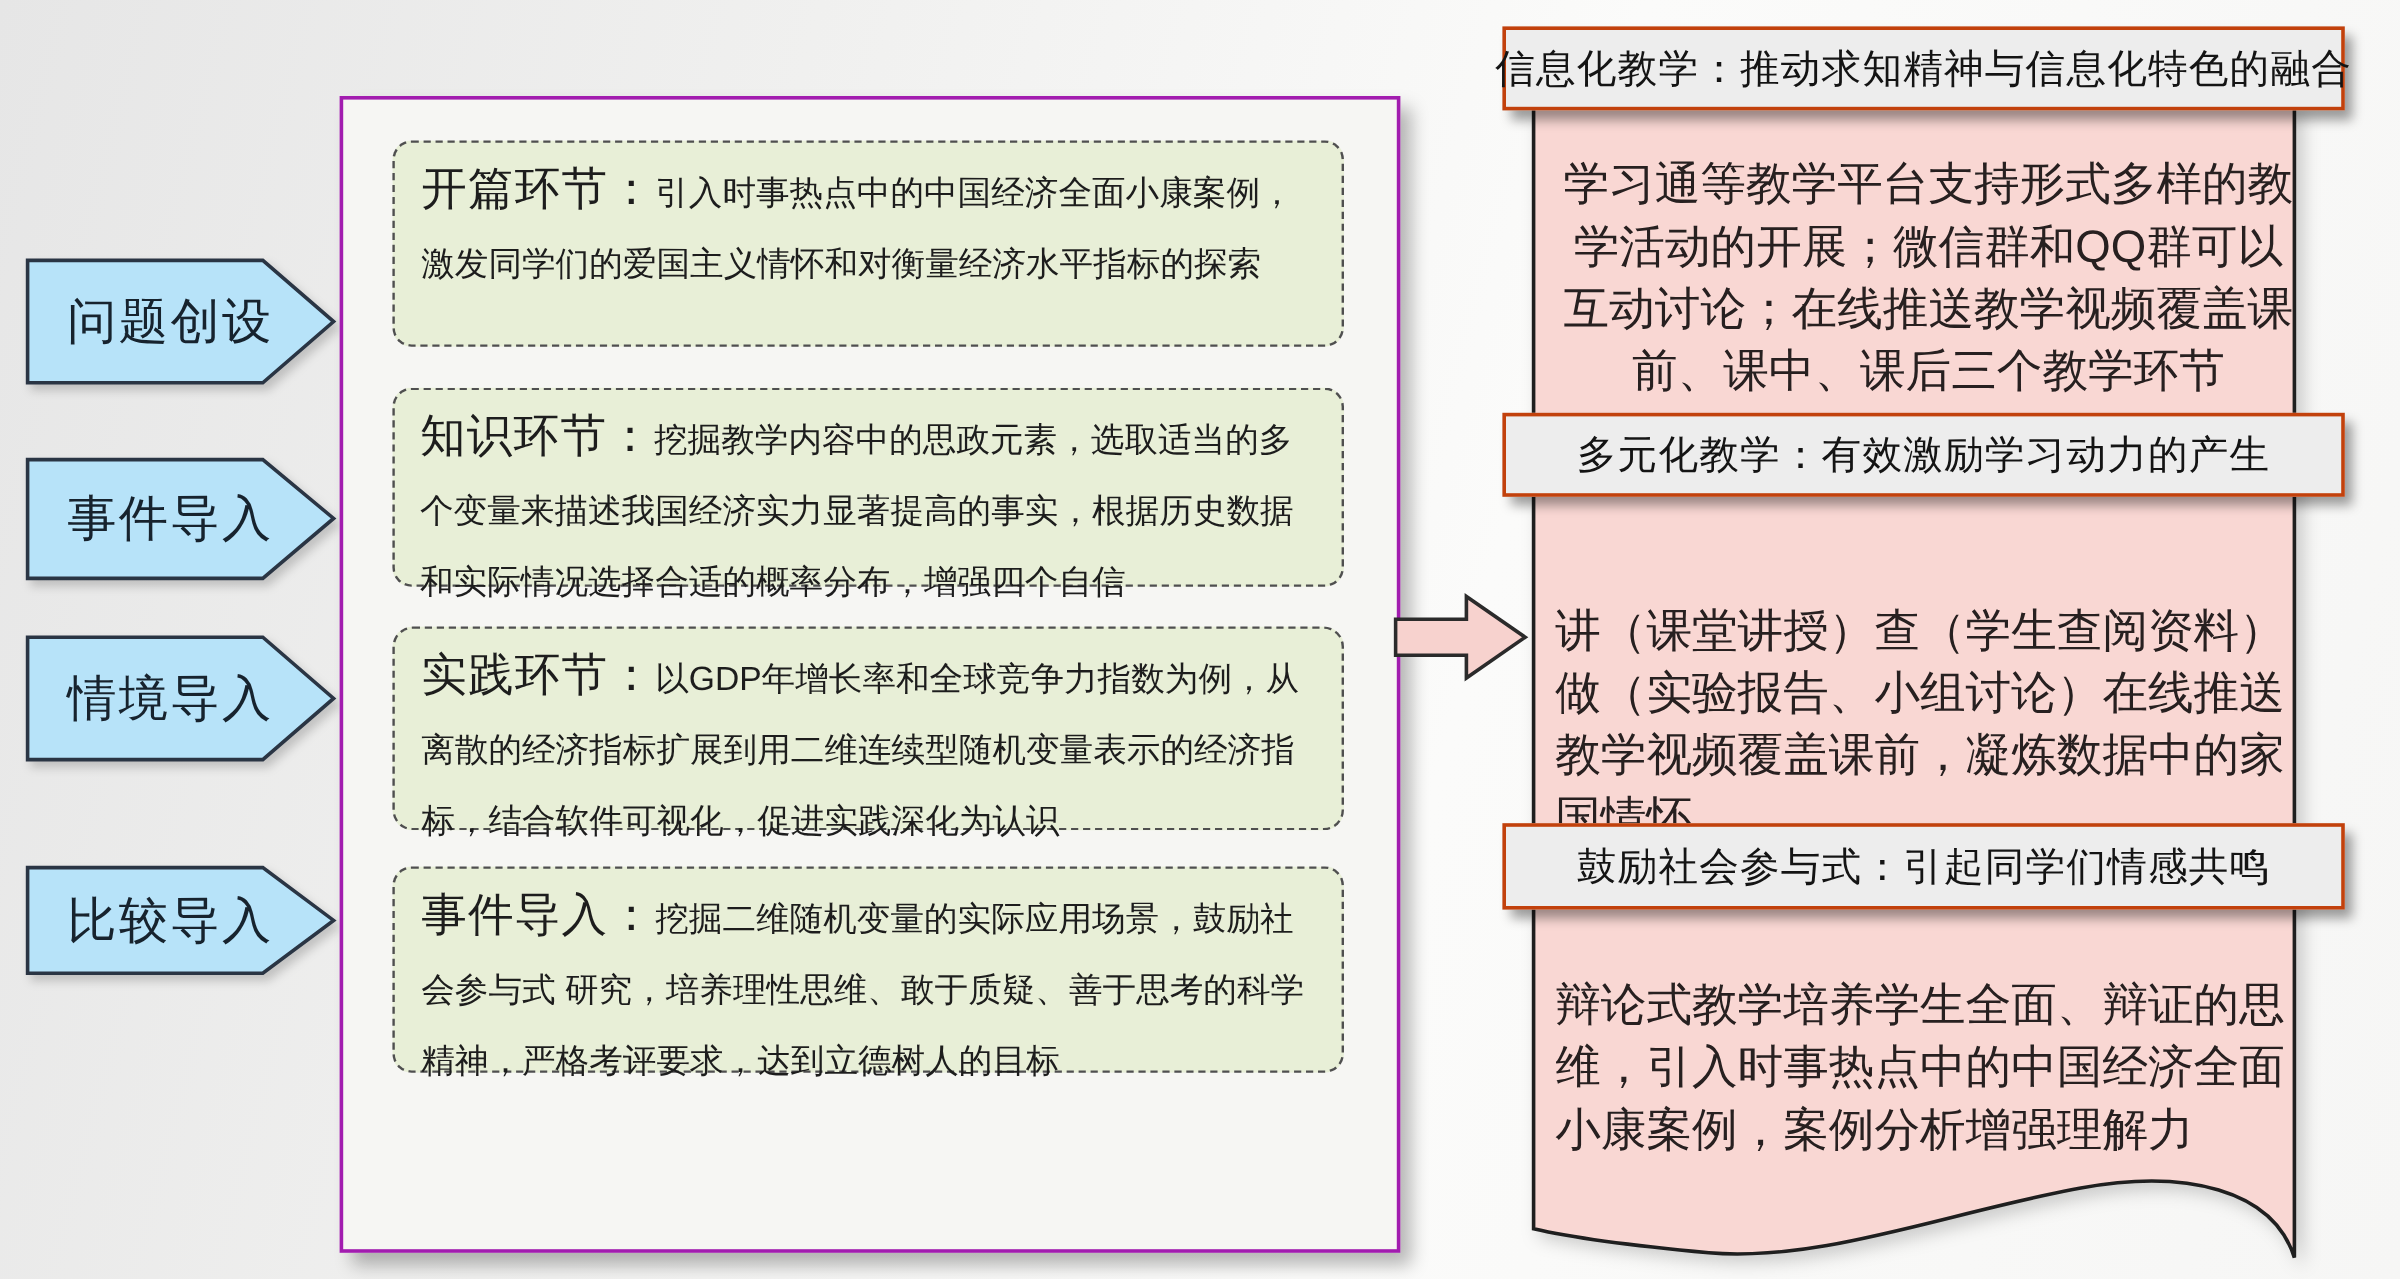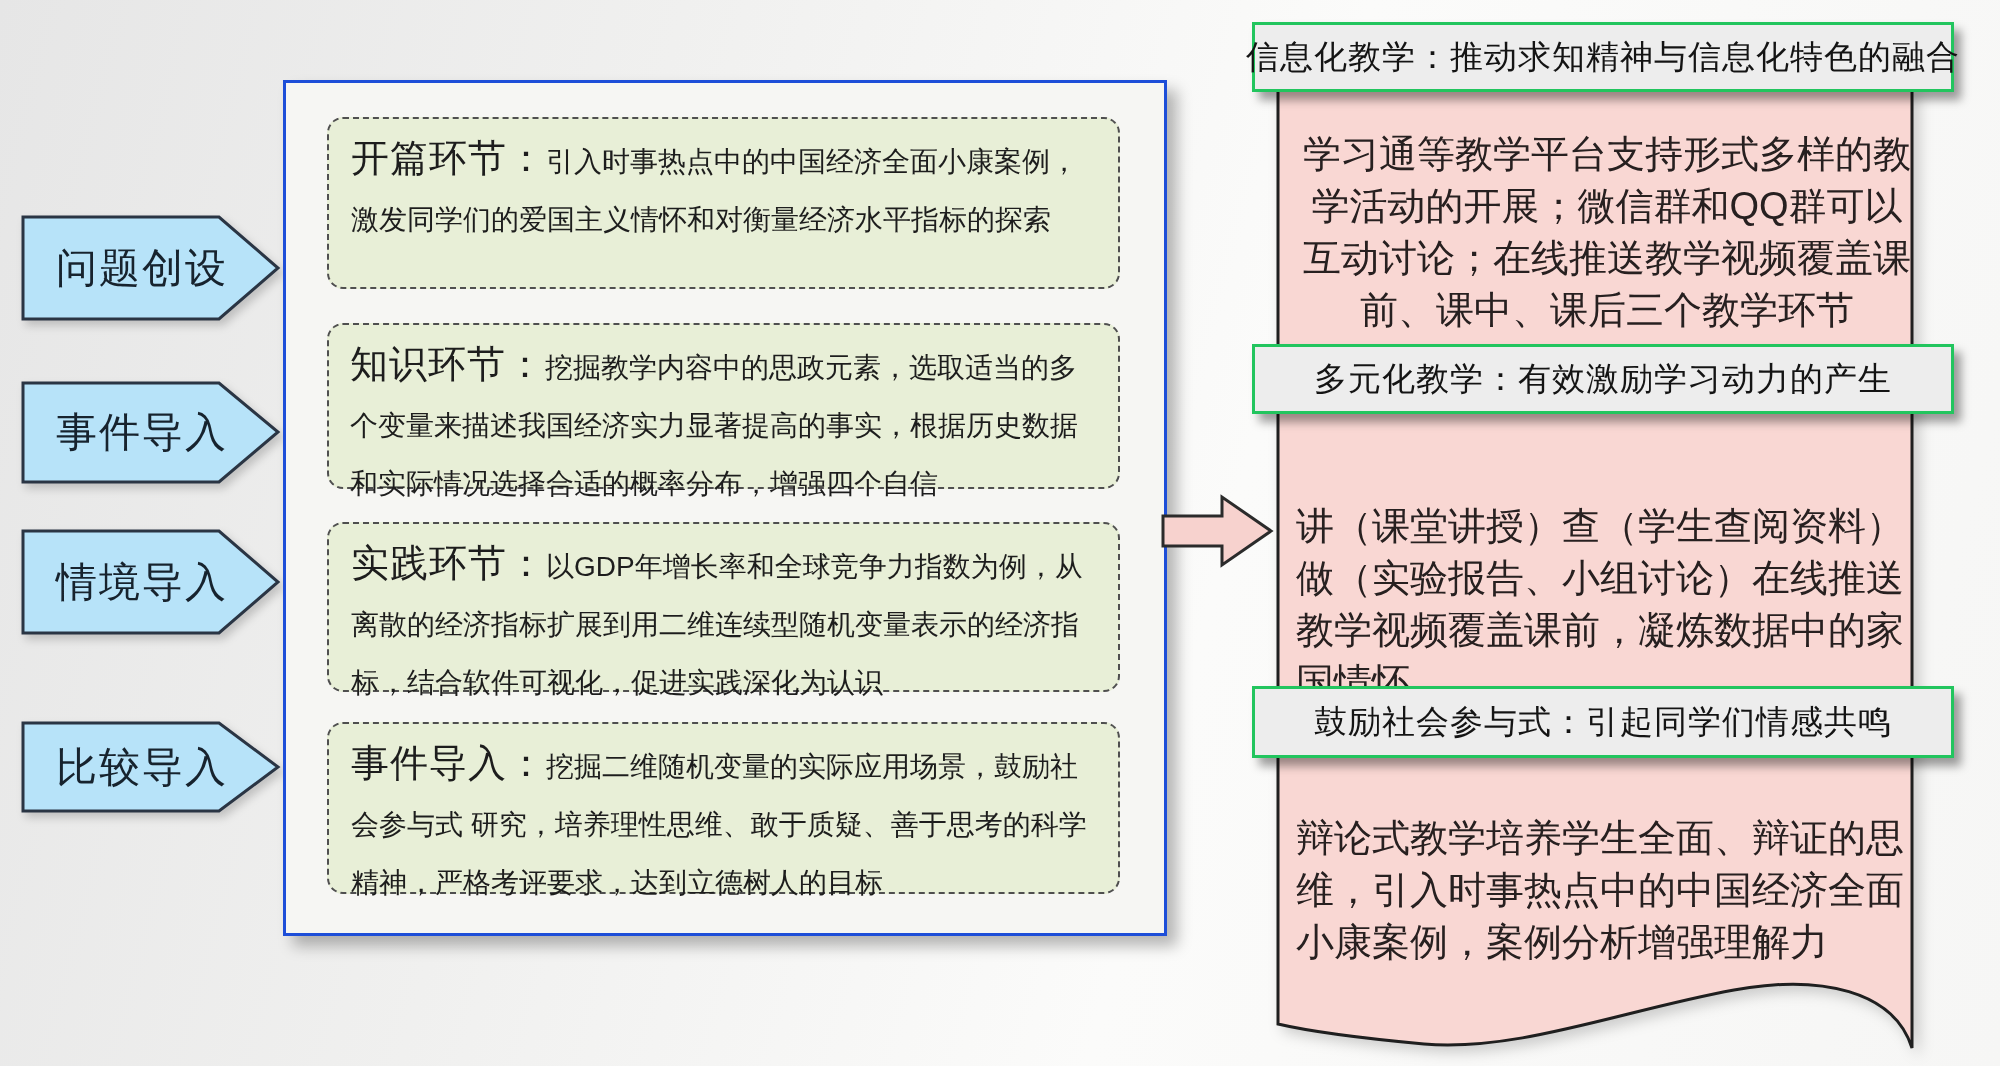--- a/index.html
+++ b/index.html
@@ -14,41 +14,41 @@
   .lead-arrow{position:absolute;left:20px;width:262px;}
   .lead-arrow svg{position:absolute;left:0;top:0;width:100%;height:100%;
     filter:drop-shadow(4px 5px 4px rgba(0,0,0,0.18));}
   .lead-arrow .lbl{
     position:absolute;left:36px;top:0;height:100%;display:flex;align-items:center;
     font-size:41px;color:#17232e;font-weight:500;letter-spacing:2px;white-space:nowrap;text-align:center;
   }
 
   
   .process-panel{
-    position:absolute;left:283px;top:80px;width:884px;height:856px;
-    background:#f6f6f3;border:3px solid #1d4ed8;
+    position:absolute;left:283px;top:80px;width:884px;height:964px;
+    background:#f6f6f3;border:3px solid #a21caf;
     box-shadow:10px 10px 14px rgba(0,0,0,0.28);
   }
   .stage-card{
     position:absolute;left:41px;width:793px;
     background:#e8efd7;border:2.5px dashed #4f4f4f;border-radius:16px;
     padding:12px 22px;color:#1d1d1d;line-height:54px;
   }
   .stage-card .stage-title{font-size:38px;font-weight:500;letter-spacing:1px;}
   .stage-card .stage-text{font-size:28px;}
 
   
   .flow-arrow{position:absolute;left:1161px;top:492px;width:114px;height:78px;}
 
   
   .doc-shape{position:absolute;left:1266px;top:86px;width:656px;height:980px;
     filter:drop-shadow(6px 6px 7px rgba(0,0,0,0.18));}
   .method-header{
     position:absolute;left:1252px;width:702px;height:70px;
-    background:#ededed;border:3px solid #22c55e;
+    background:#ededed;border:3px solid #c2410c;
     box-shadow:7px 8px 9px rgba(0,0,0,0.38);
     display:flex;align-items:center;justify-content:center;
     font-size:33px;color:#141414;letter-spacing:1px;white-space:nowrap;
   }
   .method-body{
     position:absolute;left:1296px;width:622px;
     font-size:38px;line-height:52px;color:#272020;text-align:left;
   }
   .method-body.centered{text-align:center;}
 </style>
@@ -80,21 +80,21 @@
   <span class="lbl">比较导入</span>
 </div>
 
 <div class="process-panel">
   <div class="stage-card" style="top:34px;height:172px;">
     <span class="stage-title">开篇环节：</span><span class="stage-text">引入时事热点中的中国经济全面小康案例，激发同学们的爱国主义情怀和对衡量经济水平指标的探索</span>
   </div>
   <div class="stage-card" style="top:240px;height:166px;padding-left:21px;">
     <span class="stage-title">知识环节：</span><span class="stage-text">挖掘教学内容中的思政元素，选取适当的多个变量来描述我国经济实力显著提高的事实，根据历史数据和实际情况选择合适的概率分布，增强四个自信</span>
   </div>
-  <div class="stage-card" style="top:439px;height:170px;">
+  <div class="stage-card" style="top:439px;height:170px;border-radius:17px;">
     <span class="stage-title">实践环节：</span><span class="stage-text">以GDP年增长率和全球竞争力指数为例，从离散的经济指标扩展到用二维连续型随机变量表示的经济指标，结合软件可视化，促进实践深化为认识</span>
   </div>
   <div class="stage-card" style="top:639px;height:172px;">
     <span class="stage-title">事件导入：</span><span class="stage-text">挖掘二维随机变量的实际应用场景，鼓励社会参与式 研究，培养理性思维、敢于质疑、善于思考的科学精神，严格考评要求，达到立德树人的目标</span>
   </div>
 </div>
 
 <svg class="flow-arrow" viewBox="0 0 114 78">
   <polygon points="2,24 61,24 61,5 110,39 61,73 61,54 2,54" fill="#f7d2ce" stroke="#2b2b2b" stroke-width="3"></polygon>
 </svg>

